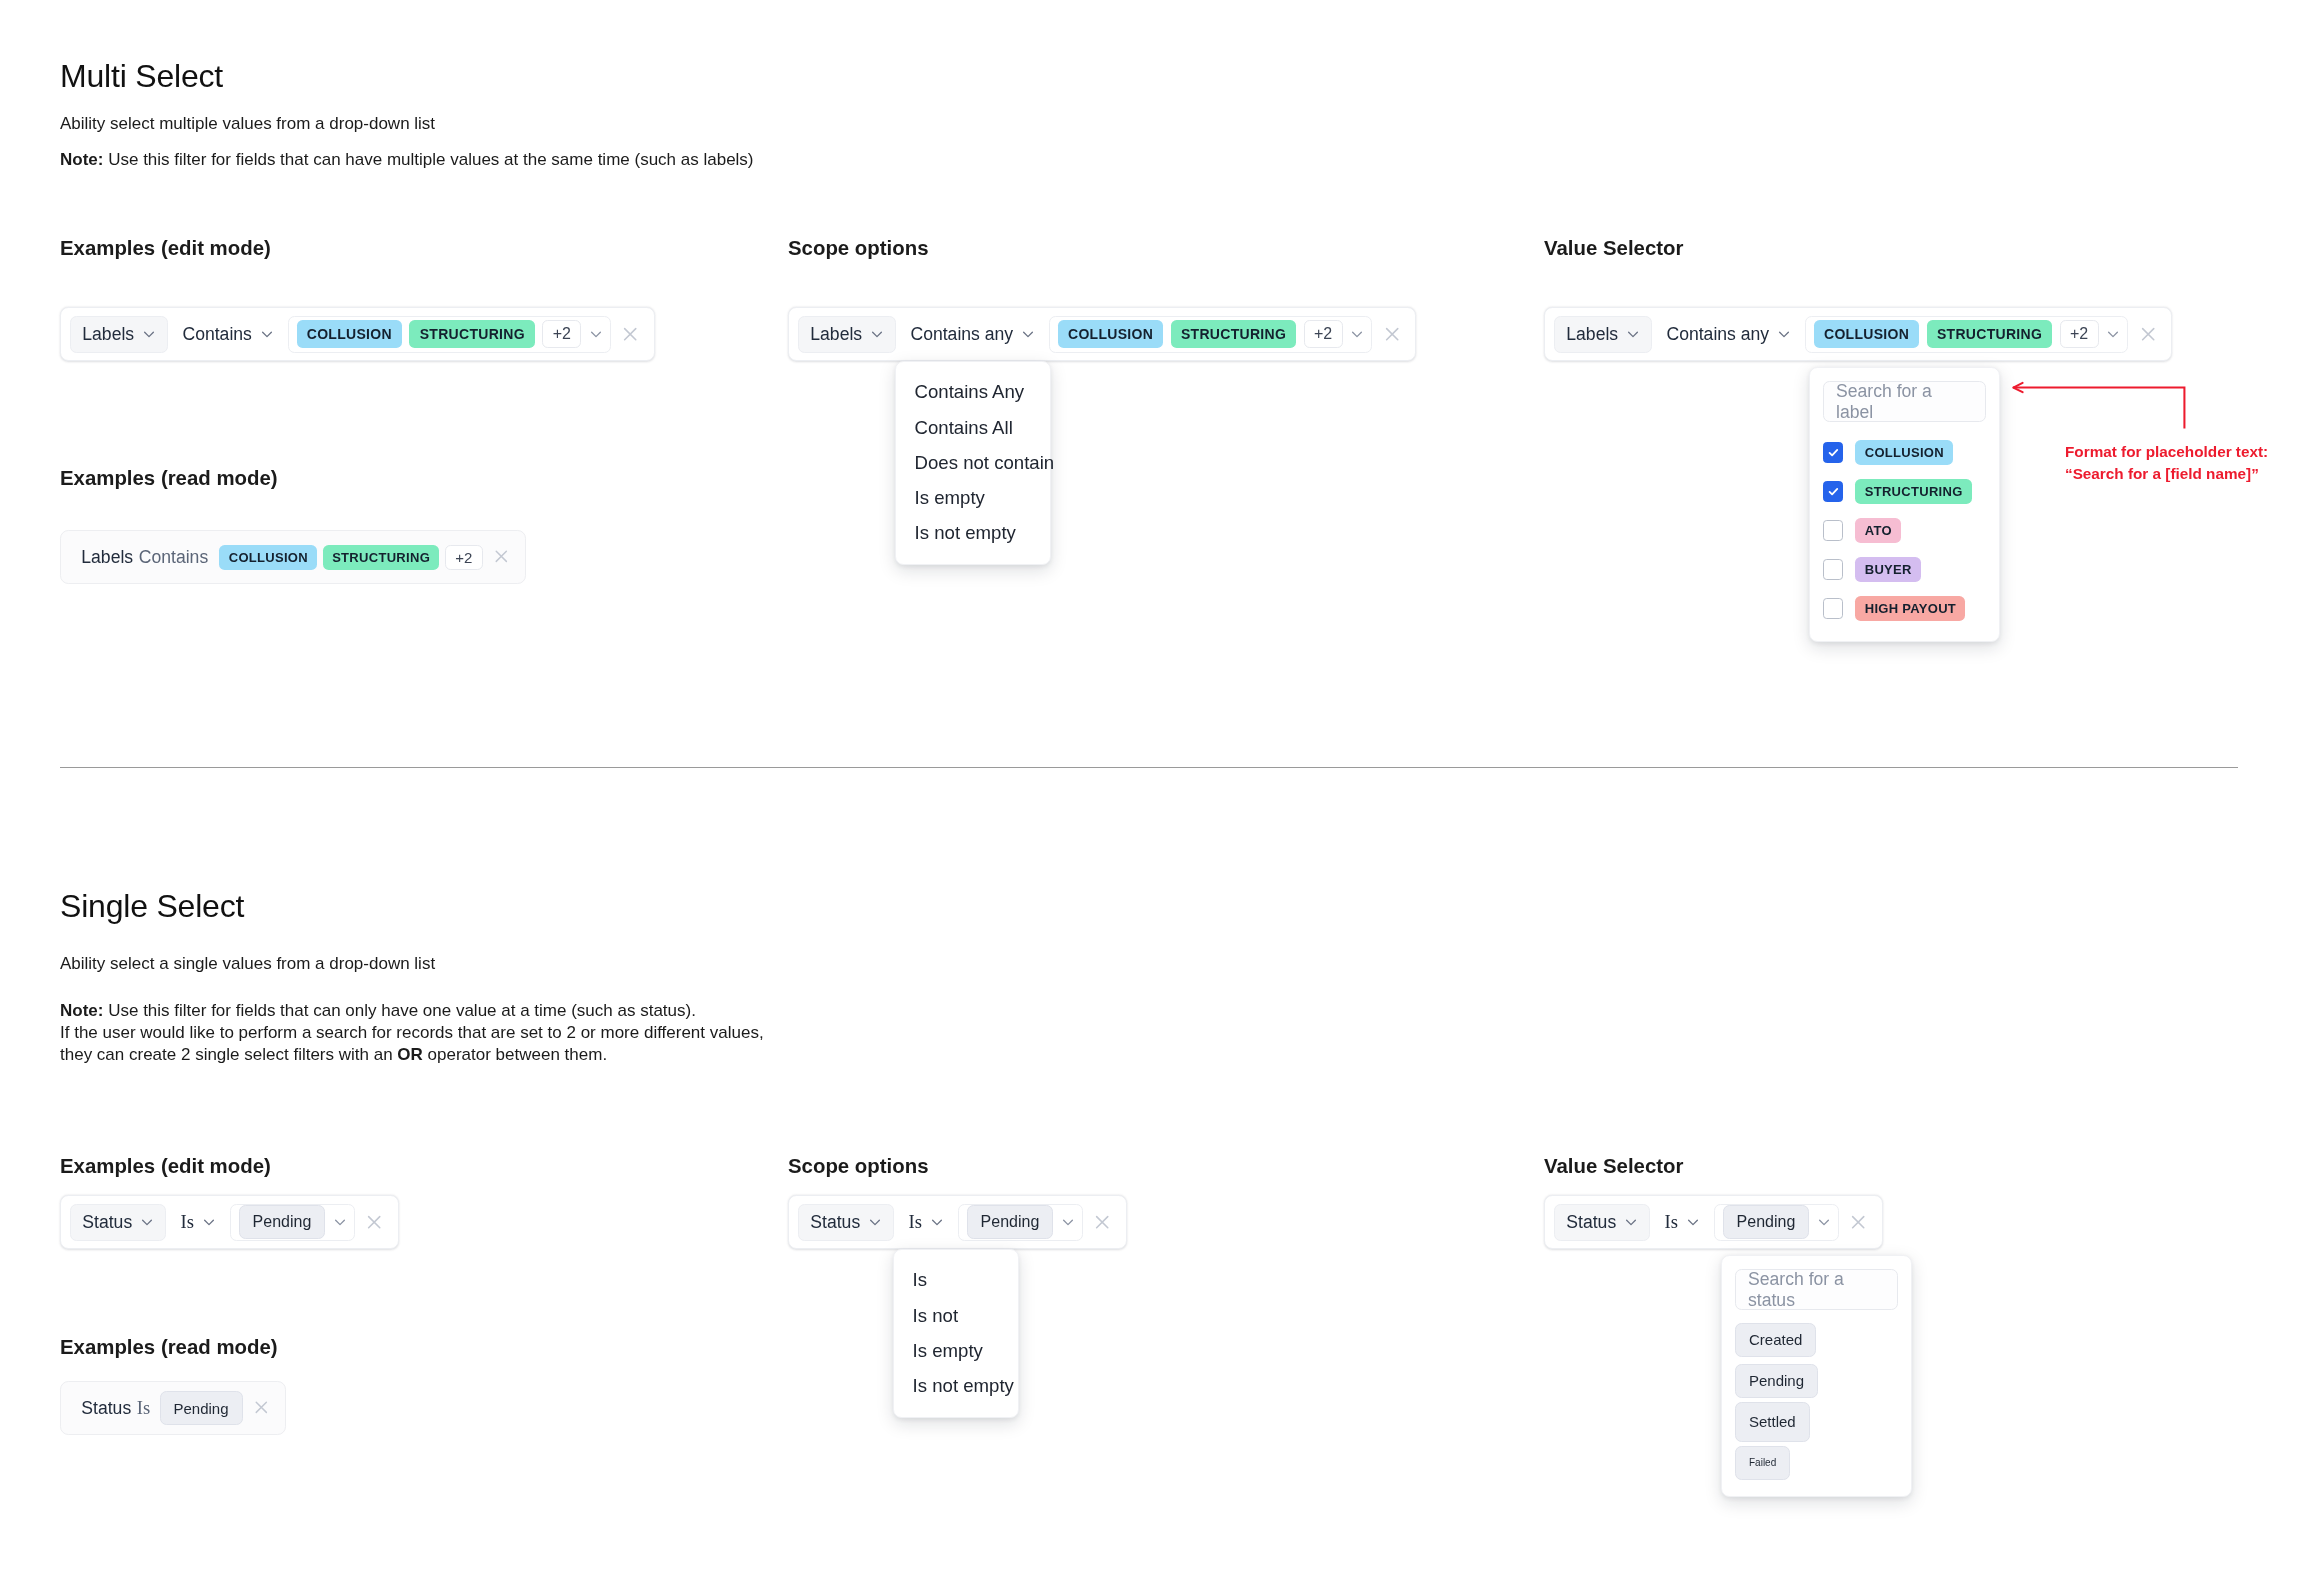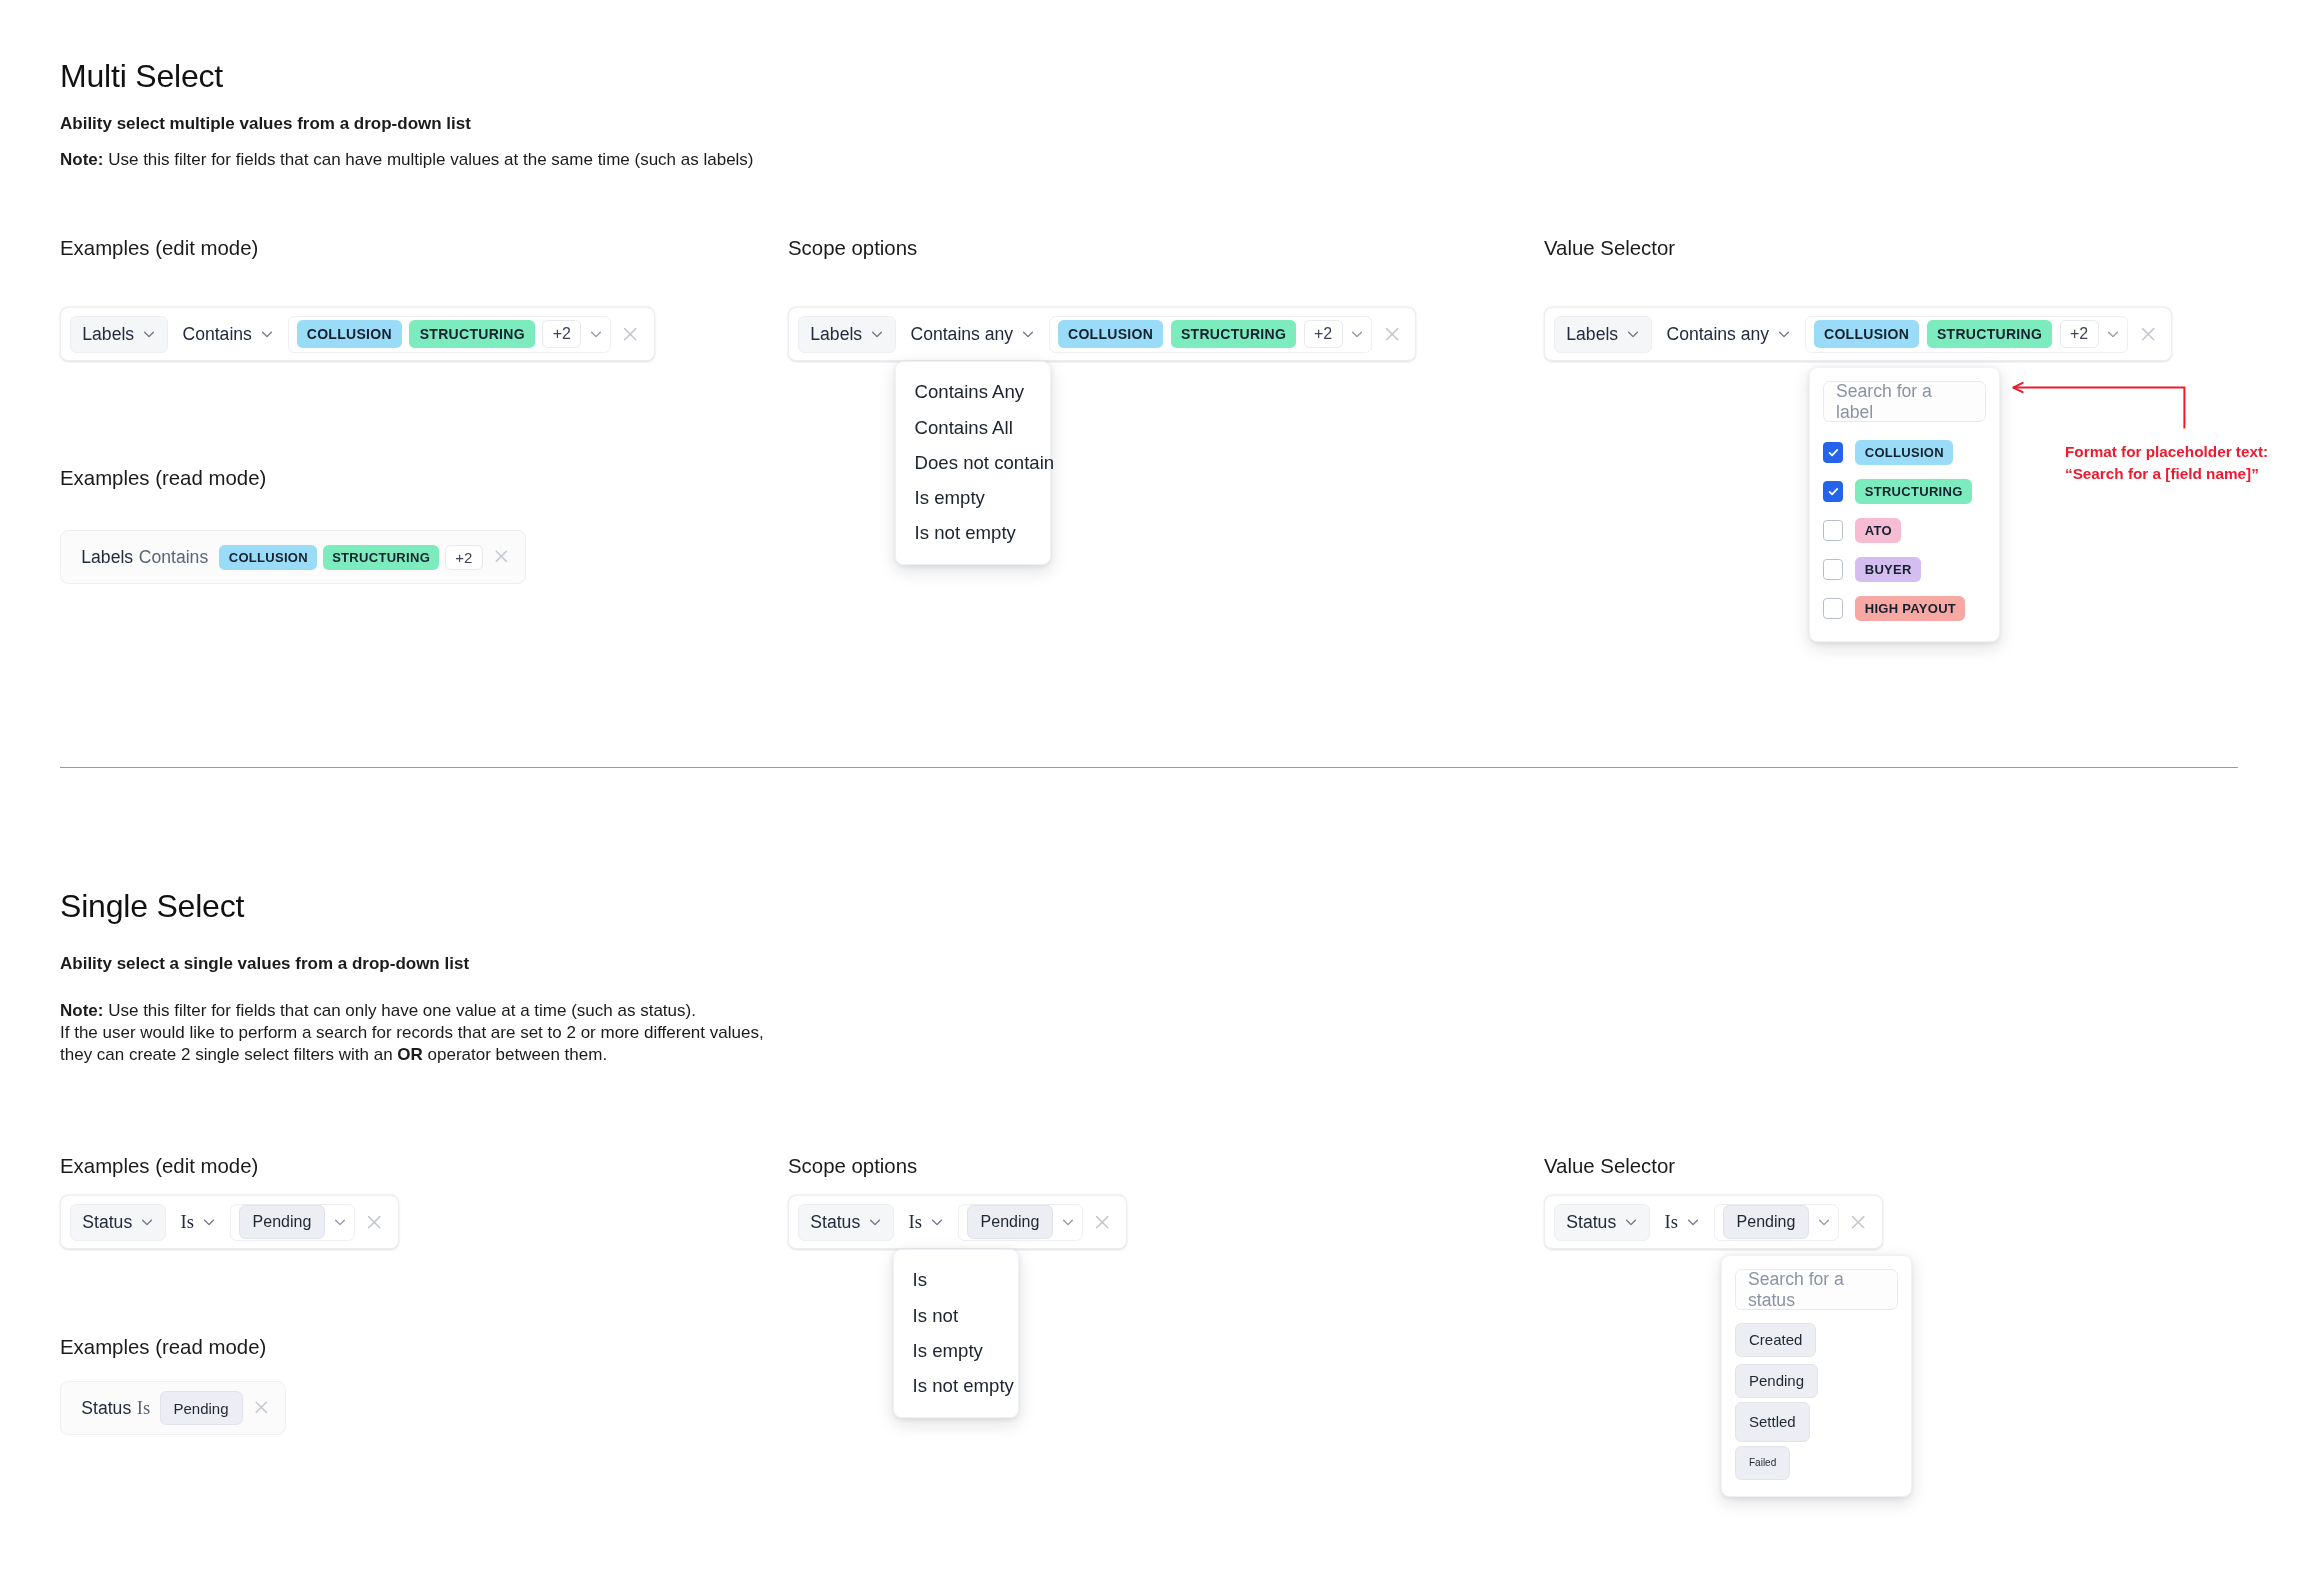--- a/index.html
+++ b/index.html
@@ -9,24 +9,24 @@
     background:#ffffff;
     font-family:"Liberation Sans", sans-serif;
     color:#1b1b1b;
     position:relative;
     overflow:hidden;
   }
   .page { position:absolute; left:0; top:0; width:2319px; height:1578px; }
 
   
   .sec-title { position:absolute; font-size:32px; font-weight:400; color:#111; letter-spacing:-0.2px; }
-  .sec-sub   { position:absolute; font-size:17px; font-weight:700; color:#1b1b1b; }
+  .sec-sub   { position:absolute; font-size:17px; font-weight:400; color:#1b1b1b; }
   .sec-note  { position:absolute; font-size:17px; font-weight:400; color:#1b1b1b; line-height:22px; }
   .sec-note b, .inl-b { font-weight:700; }
-  .col-head  { position:absolute; font-size:20.4px; font-weight:400; color:#1b1b1b; }
+  .col-head  { position:absolute; font-size:20.4px; font-weight:700; color:#1b1b1b; }
 
   .divider { position:absolute; left:60px; top:767px; width:2178px; height:0.9px; background:#9a9a9a; }
 
   
   .fbar {
     position:absolute; display:flex; align-items:center;
     background:#ffffff; border:0.9px solid #eceef2; border-radius:8.3px;
     box-shadow:0 0.9px 2.8px rgba(16,24,40,.09), 0 0.9px 1.9px rgba(16,24,40,.05);
     padding:8.3px 9.3px; gap:5.6px; height:54px;
   }

